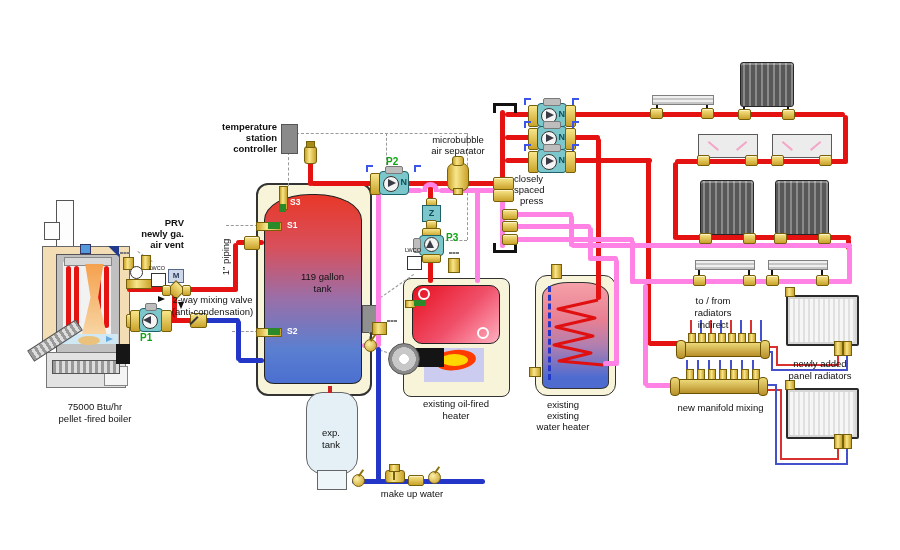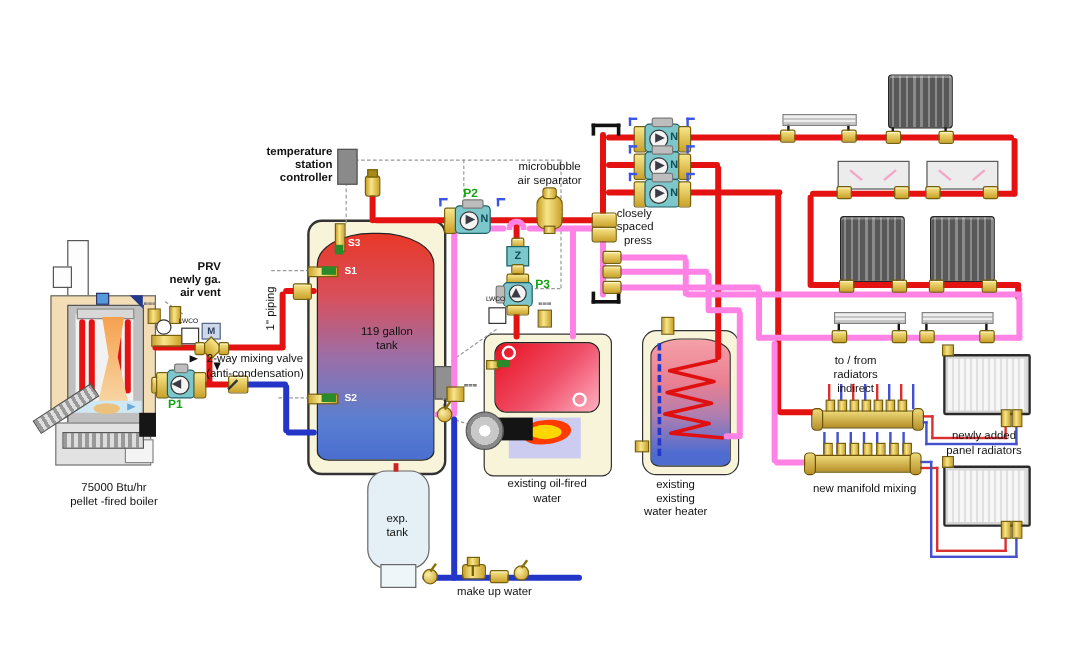--- a/index.html
+++ b/index.html
@@ -282,21 +282,21 @@
   <div class="c" style="left:407px;top:256px;width:13px;height:12px;background:#fff;border:1.5px solid #333;z-index:3;"></div>
   <div class="brassv" style="left:448px;top:258px;width:10px;height:13px;"></div>
   <div class="sq" style="left:449px;top:252px;"></div>
   <div class="brassv" style="left:405px;top:300px;width:9px;height:6px;"></div>
   <div class="c" style="left:414px;top:300px;width:11px;height:6px;background:#2a8a2a;z-index:3;"></div>
   <div class="c" style="left:362px;top:305px;width:14px;height:26px;background:#909090;border:1px solid #555;z-index:1;"></div>
   <div class="dh" style="left:372px;top:287px;width:46px;transform:rotate(-35deg);"></div>
   <div class="dv" style="left:369px;top:331px;height:14px;"></div>
   <div class="dh" style="left:370px;top:350px;width:22px;transform:rotate(18deg);"></div>
   <div class="lbl ctr" style="left:410px;top:399px;width:92px;">existing oil-fired</div>
-  <div class="lbl ctr" style="left:410px;top:411px;width:92px;">water</div>
+  <div class="lbl ctr" style="left:410px;top:411px;width:92px;">heater</div>
 
   <div class="pv blue" style="left:376px;top:347px;height:137px;"></div>
   <div class="ph blue" style="left:352px;top:479px;width:133px;"></div>
   <div class="vessel" style="left:306px;top:392px;width:50px;height:80px;background:#e4f0f6;border:1.5px solid #666;border-radius:16px;"></div>
   <div class="c" style="left:317px;top:470px;width:28px;height:18px;background:#eef6fa;border:1.5px solid #666;z-index:1;"></div>
   <div class="c" style="left:328px;top:386px;width:4px;height:7px;background:#cc2222;z-index:2;"></div>
   <div class="lbl ctr" style="left:312px;top:428px;width:38px;">exp.</div>
   <div class="lbl ctr" style="left:312px;top:440px;width:38px;">tank</div>
   <div class="ball" style="left:352px;top:474px;"></div>
   <div class="brassv" style="left:385px;top:470px;width:18px;height:11px;border-radius:3px;"></div>

